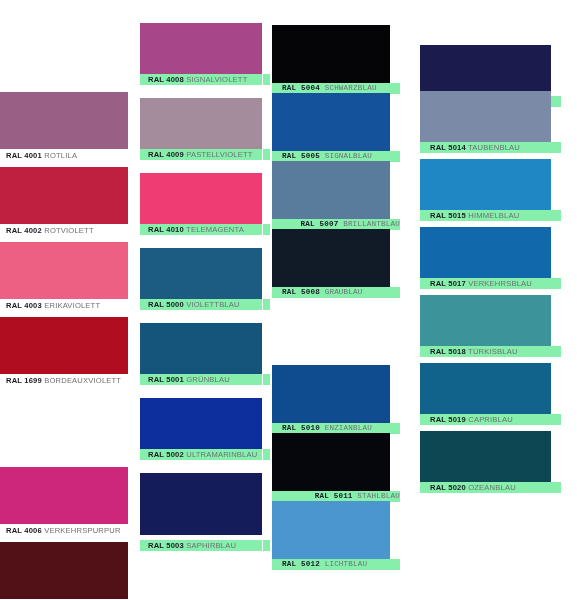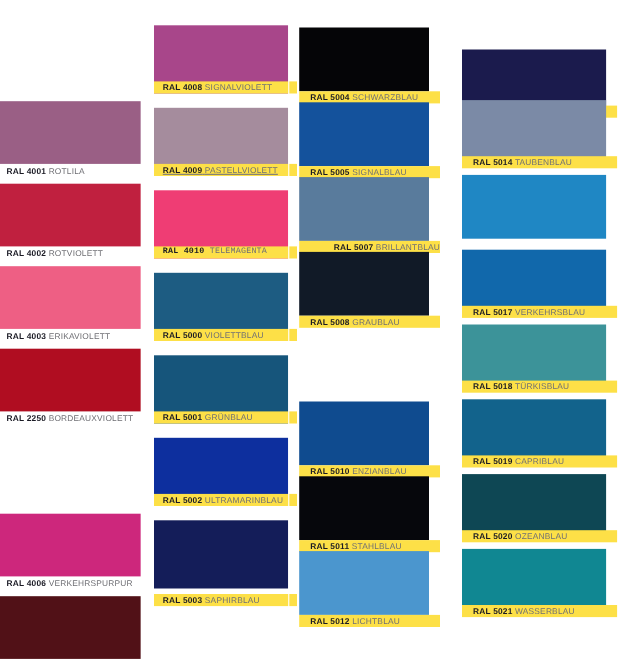--- a/index.html
+++ b/index.html
@@ -64,21 +64,21 @@
   }
 
   
   .col1 .label {
     padding-left: 6px;
     background: transparent;
   }
   
   .col2 .label, .col3 .label, .col4 .label {
     padding-left: 8px;
-    background: #fde047;
+    background: #86efac;
   }
   .col3 .label, .col4 .label {
     padding-left: 10px;
   }
 
   .col-divider {
     position: absolute;
     top: 0;
     width: 1px;
     height: 600px;
@@ -97,119 +97,116 @@
       <div class="swatch-cell" style="top: 167px; height: 69px;">
         <div class="swatch" style="height: 57px; background: rgb(192, 32, 63);"></div>
         <div class="label" style="top: 58px;"><span class="code">RAL 4002</span> <span class="name">ROTVIOLETT</span></div>
       </div>
       <div class="swatch-cell" style="top: 242px; height: 69px;">
         <div class="swatch" style="height: 57px; background: rgb(238, 95, 132);"></div>
         <div class="label" style="top: 58px;"><span class="code">RAL 4003</span> <span class="name">ERIKAVIOLETT</span></div>
       </div>
       <div class="swatch-cell" style="top: 317px; height: 69px;">
         <div class="swatch" style="height: 57px; background: rgb(176, 13, 33);"></div>
-        <div class="label" style="top: 58px;"><span class="code">RAL 2250</span> <span class="name">BORDEAUXVIOLETT</span></div>
+        <div class="label" style="top: 58px;"><span class="code">RAL 1699</span> <span class="name">BORDEAUXVIOLETT</span></div>
       </div>
       <div class="swatch-cell" style="top: 467px; height: 69px;">
         <div class="swatch" style="height: 57px; background: rgb(205, 39, 124);"></div>
         <div class="label" style="top: 58px;"><span class="code">RAL 4006</span> <span class="name">VERKEHRSPURPUR</span></div>
       </div>
       <div class="swatch-cell" style="top: 542px; height: 69px;">
         <div class="swatch" style="height: 57px; background: rgb(81, 17, 23);"></div>
       </div>
     </div>
     <div class="column col2" style="left: 140px; width: 122px;">
       <div class="swatch-cell" style="top: 23px; height: 74px;">
         <div class="swatch" style="height: 62px; background: rgb(168, 70, 138);"></div>
         <div class="label" style="top: 51px;"><span class="code">RAL 4008</span> <span class="name">SIGNALVIOLETT</span></div>
       </div>
       <div class="swatch-cell" style="top: 98px; height: 74px;">
         <div class="swatch" style="height: 62px; background: rgb(165, 140, 157);"></div>
-        <div class="label" style="top: 51px; text-decoration: underline;"><span class="code">RAL 4009</span> <span class="name">PASTELLVIOLETT</span></div>
+        <div class="label" style="top: 51px;"><span class="code">RAL 4009</span> <span class="name">PASTELLVIOLETT</span></div>
       </div>
       <div class="swatch-cell" style="top: 173px; height: 74px;">
         <div class="swatch" style="height: 62px; background: rgb(239, 61, 116);"></div>
-        <div class="label" style="top: 51px; font-family: Liberation Mono, monospace;"><span class="code">RAL 4010</span> <span class="name">TELEMAGENTA</span></div>
+        <div class="label" style="top: 51px;"><span class="code">RAL 4010</span> <span class="name">TELEMAGENTA</span></div>
       </div>
       <div class="swatch-cell" style="top: 248px; height: 74px;">
         <div class="swatch" style="height: 62px; background: rgb(29, 92, 130);"></div>
         <div class="label" style="top: 51px;"><span class="code">RAL 5000</span> <span class="name">VIOLETTBLAU</span></div>
       </div>
       <div class="swatch-cell" style="top: 323px; height: 63px;">
         <div class="swatch" style="height: 62px; background: rgb(22, 85, 123);"></div>
         <div class="label" style="top: 51px;"><span class="code">RAL 5001</span> <span class="name">GRÜNBLAU</span></div>
       </div>
       <div class="swatch-cell" style="top: 398px; height: 74px;">
         <div class="swatch" style="height: 62px; background: rgb(13, 47, 158);"></div>
         <div class="label" style="top: 51px;"><span class="code">RAL 5002</span> <span class="name">ULTRAMARINBLAU</span></div>
       </div>
       <div class="swatch-cell" style="top: 473px; height: 74px;">
         <div class="swatch" style="height: 62px; background: rgb(20, 29, 89);"></div>
         <div class="label" style="top: 51px; margin-top: 16px;"><span class="code">RAL 5003</span> <span class="name">SAPHIRBLAU</span></div>
       </div>
     </div>
-    <div class="column col3" style="left: 272px; width: 118px;">
+    <div class="column col3" style="left: 272px; width: 118px; font-family: Liberation Mono, monospace;">
       <div class="swatch-cell" style="top: 25px; height: 70px;">
         <div class="swatch" style="height: 58px; background: rgb(5, 5, 7);"></div>
         <div class="label" style="top: 58px;"><span class="code">RAL 5004</span> <span class="name">SCHWARZBLAU</span></div>
       </div>
       <div class="swatch-cell" style="top: 93px; height: 70px;">
         <div class="swatch" style="height: 58px; background: rgb(20, 82, 156);"></div>
         <div class="label" style="top: 58px;"><span class="code">RAL 5005</span> <span class="name">SIGNALBLAU</span></div>
       </div>
       <div class="swatch-cell" style="top: 161px; height: 70px; text-align: right;">
         <div class="swatch" style="height: 58px; background: rgb(89, 123, 156);"></div>
         <div class="label" style="top: 58px;"><span class="code">RAL 5007</span> <span class="name">BRILLANTBLAU</span></div>
       </div>
       <div class="swatch-cell" style="top: 229px; height: 70px;">
         <div class="swatch" style="height: 58px; background: rgb(17, 26, 39);"></div>
         <div class="label" style="top: 58px;"><span class="code">RAL 5008</span> <span class="name">GRAUBLAU</span></div>
       </div>
       <div class="swatch-cell" style="top: 365px; height: 70px;">
         <div class="swatch" style="height: 58px; background: rgb(15, 75, 143);"></div>
         <div class="label" style="top: 58px;"><span class="code">RAL 5010</span> <span class="name">ENZIANBLAU</span></div>
       </div>
-      <div class="swatch-cell" style="top: 433px; height: 70px;">
+      <div class="swatch-cell" style="top: 433px; height: 70px; text-align: right;">
         <div class="swatch" style="height: 58px; background: rgb(6, 7, 12);"></div>
         <div class="label" style="top: 58px;"><span class="code">RAL 5011</span> <span class="name">STAHLBLAU</span></div>
       </div>
       <div class="swatch-cell" style="top: 501px; height: 70px;">
         <div class="swatch" style="height: 58px; background: rgb(75, 150, 206);"></div>
         <div class="label" style="top: 58px;"><span class="code">RAL 5012</span> <span class="name">LICHTBLAU</span></div>
       </div>
     </div>
     <div class="column col4" style="left: 420px; width: 131px;">
       <div class="swatch-cell" style="top: 23px; height: 70px; margin-top: 22px;">
         <div class="swatch" style="height: 58px; background: rgb(27, 27, 77);"></div>
         <div class="label" style="top: 51px;"><span class="code">RAL 5013</span> <span class="name">KOBALTBLAU</span></div>
       </div>
       <div class="swatch-cell" style="top: 91px; height: 70px;">
         <div class="swatch" style="height: 58px; background: rgb(123, 138, 166);"></div>
         <div class="label" style="top: 51px;"><span class="code">RAL 5014</span> <span class="name">TAUBENBLAU</span></div>
       </div>
       <div class="swatch-cell" style="top: 159px; height: 70px;">
         <div class="swatch" style="height: 58px; background: rgb(31, 135, 196);"></div>
+        <div class="label" style="top: 51px;"><span class="code">RAL 5015</span> <span class="name">HIMMELBLAU</span></div>
       </div>
       <div class="swatch-cell" style="top: 227px; height: 70px;">
         <div class="swatch" style="height: 58px; background: rgb(17, 104, 171);"></div>
         <div class="label" style="top: 51px;"><span class="code">RAL 5017</span> <span class="name">VERKEHRSBLAU</span></div>
       </div>
       <div class="swatch-cell" style="top: 295px; height: 70px;">
         <div class="swatch" style="height: 58px; background: rgb(60, 147, 153);"></div>
         <div class="label" style="top: 51px;"><span class="code">RAL 5018</span> <span class="name">TÜRKISBLAU</span></div>
       </div>
       <div class="swatch-cell" style="top: 363px; height: 70px;">
         <div class="swatch" style="height: 58px; background: rgb(18, 99, 140);"></div>
         <div class="label" style="top: 51px;"><span class="code">RAL 5019</span> <span class="name">CAPRIBLAU</span></div>
       </div>
       <div class="swatch-cell" style="top: 431px; height: 70px;">
         <div class="swatch" style="height: 58px; background: rgb(14, 71, 84);"></div>
         <div class="label" style="top: 51px;"><span class="code">RAL 5020</span> <span class="name">OZEANBLAU</span></div>
-      </div>
-      <div class="swatch-cell" style="top: 499px; height: 70px;">
-        <div class="swatch" style="height: 58px; background: rgb(16, 135, 146);"></div>
-        <div class="label" style="top: 51px;"><span class="code">RAL 5021</span> <span class="name">WASSERBLAU</span></div>
       </div>
     </div>
     <div class="col-divider" style="left: 128px;"></div>
     <div class="col-divider" style="left: 262px;"></div>
     <div class="col-divider" style="left: 412px;"></div>
   </div>
 
 </body></html>

